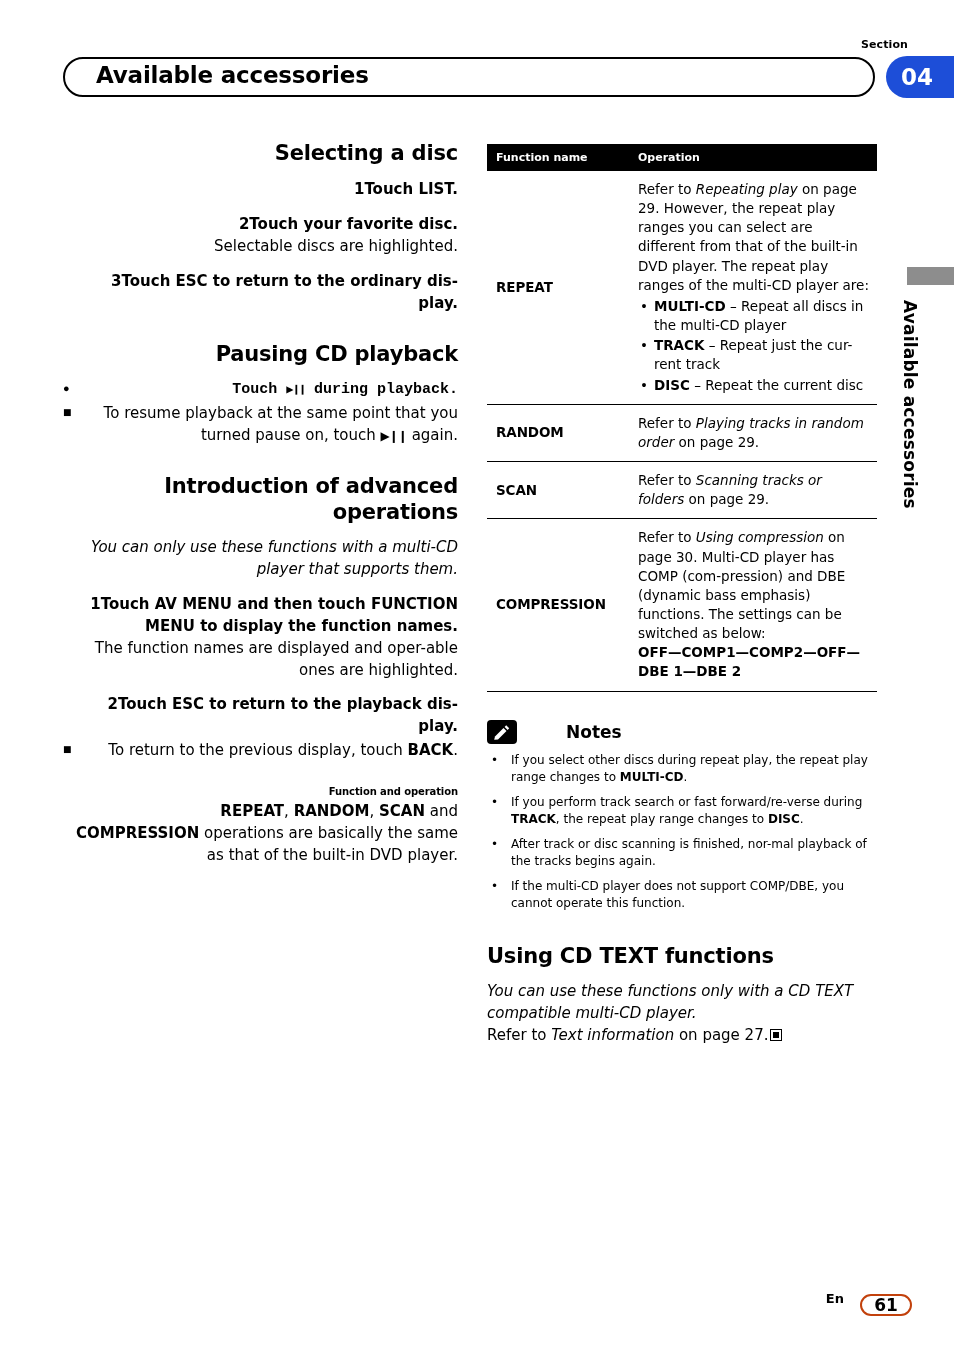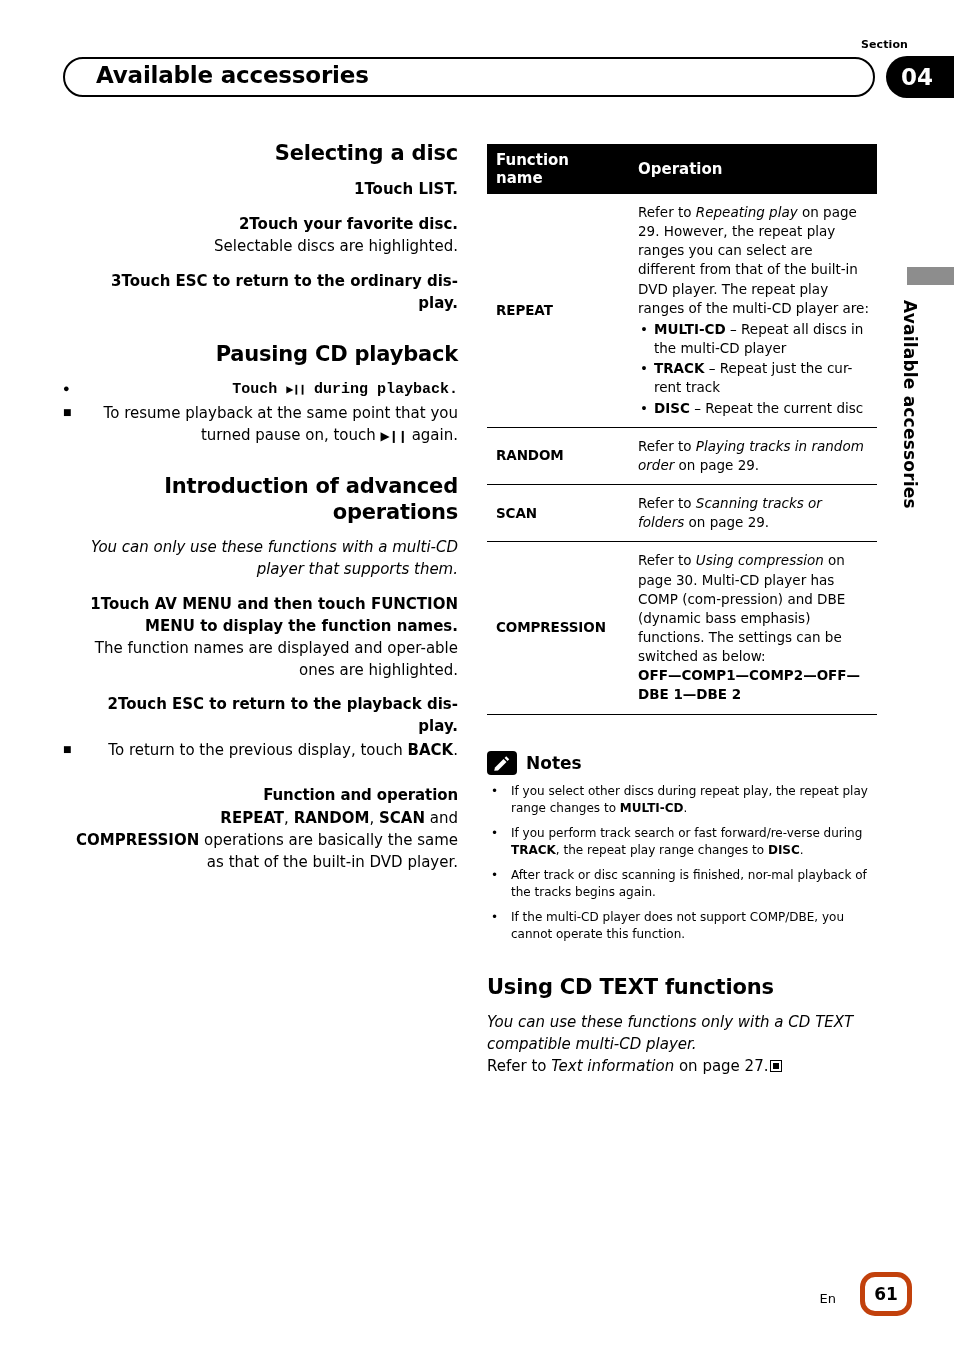--- a/index.html
+++ b/index.html
@@ -47,21 +47,21 @@
     font-size: 23px;
     font-weight: bold;
     letter-spacing: -0.2px;
   }
   .section-badge {
     position: absolute;
     left: 886px;
     top: 56px;
     width: 68px;
     height: 42px;
-    background: #000000;
+    background: #1d4ed8;
     border-radius: 21px 0 0 21px;
     color: #fff;
     font-size: 23px;
     font-weight: bold;
     display: flex;
     align-items: center;
     justify-content: center;
     padding-right: 6px;
     box-sizing: border-box;
   }
@@ -103,21 +103,21 @@
   }
 
   h2.head {
     font-size: 21px;
     font-weight: bold;
     margin: 0 0 12px 0;
     line-height: 1.25;
     letter-spacing: -0.2px;
   }
   h3.subhead {
-    font-size: 15px;
+    font-size: 10px;
     font-weight: bold;
     margin: 22px 0 4px 0;
     letter-spacing: -0.1px;
   }
   p {
     margin: 0;
     font-size: 15px;
     line-height: 1.46;
   }
   .step {
@@ -179,21 +179,21 @@
 
   
   table.fn-table {
     border-collapse: collapse;
     width: 390px;
     margin-top: 4px;
   }
   table.fn-table th {
     background: #000;
     color: #fff;
-    font-size: 15px;
+    font-size: 11px;
     font-weight: bold;
     text-align: left;
     padding: 7px 8px 7px 9px;
   }
   table.fn-table th.c2 {
     padding-left: 14px;
   }
   table.fn-table td {
     border-bottom: 1px solid #000;
     font-size: 13.5px;
@@ -223,21 +223,22 @@
     content: "\2022";
     position: absolute;
     left: 2px;
     top: 0;
   }
 
   
   .notes-head {
     display: flex;
     align-items: center;
-    margin-top: 36px;
+    margin-top: 28px;
+    gap: 40px;
   }
   .notes-icon {
     width: 30px;
     height: 24px;
     background: #000;
     border-radius: 4px;
     margin-right: 9px;
     display: flex;
     align-items: center;
     justify-content: center;
@@ -284,32 +285,32 @@
     left: 2px;
     top: 2px;
     right: 2px;
     bottom: 2px;
     background: #000;
   }
 
   
   .footer-en {
     position: absolute;
-    right: 118px;
+    right: 110px;
     bottom: 46px;
     font-size: 13px;
-    font-weight: normal;
+    font-weight: bold;
   }
   .footer-page {
     position: absolute;
     right: 42px;
     bottom: 36px;
     width: 52px;
-    height: 44px;
-    border: 5px solid #c2410c;
+    height: 22px;
+    border: 2px solid #c2410c;
     border-radius: 15px;
     font-size: 17px;
     font-weight: bold;
     display: flex;
     align-items: center;
     justify-content: center;
     box-sizing: border-box;
   }
 </style>
 </head>

